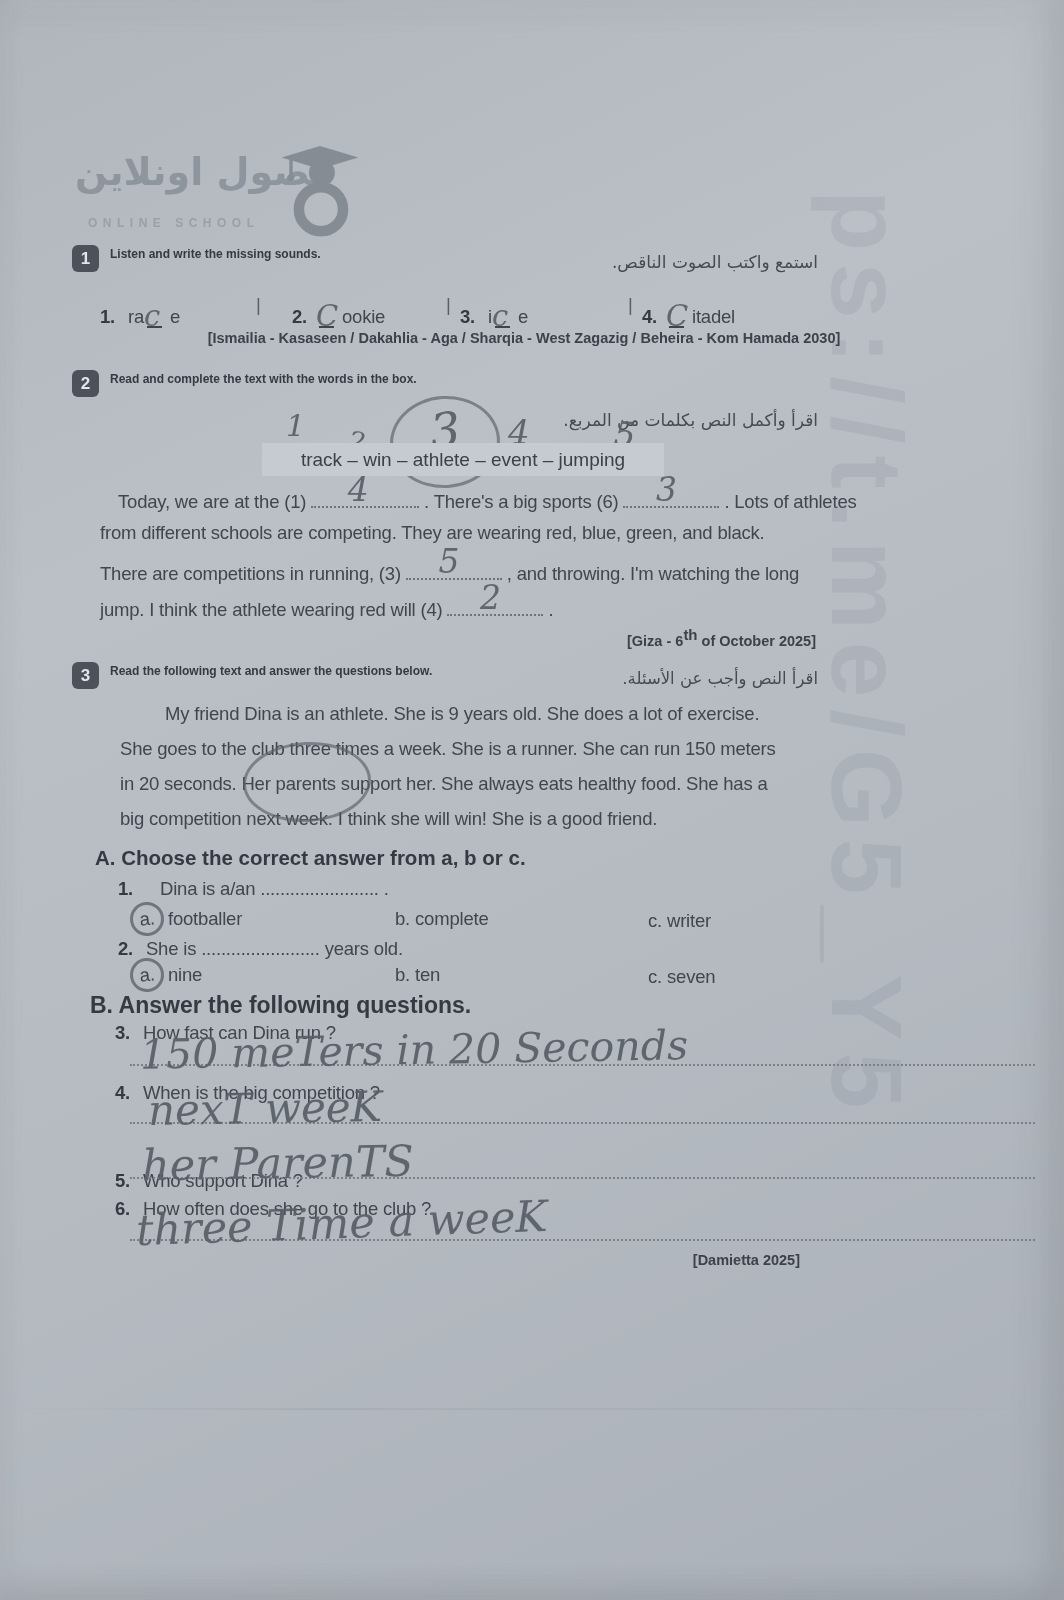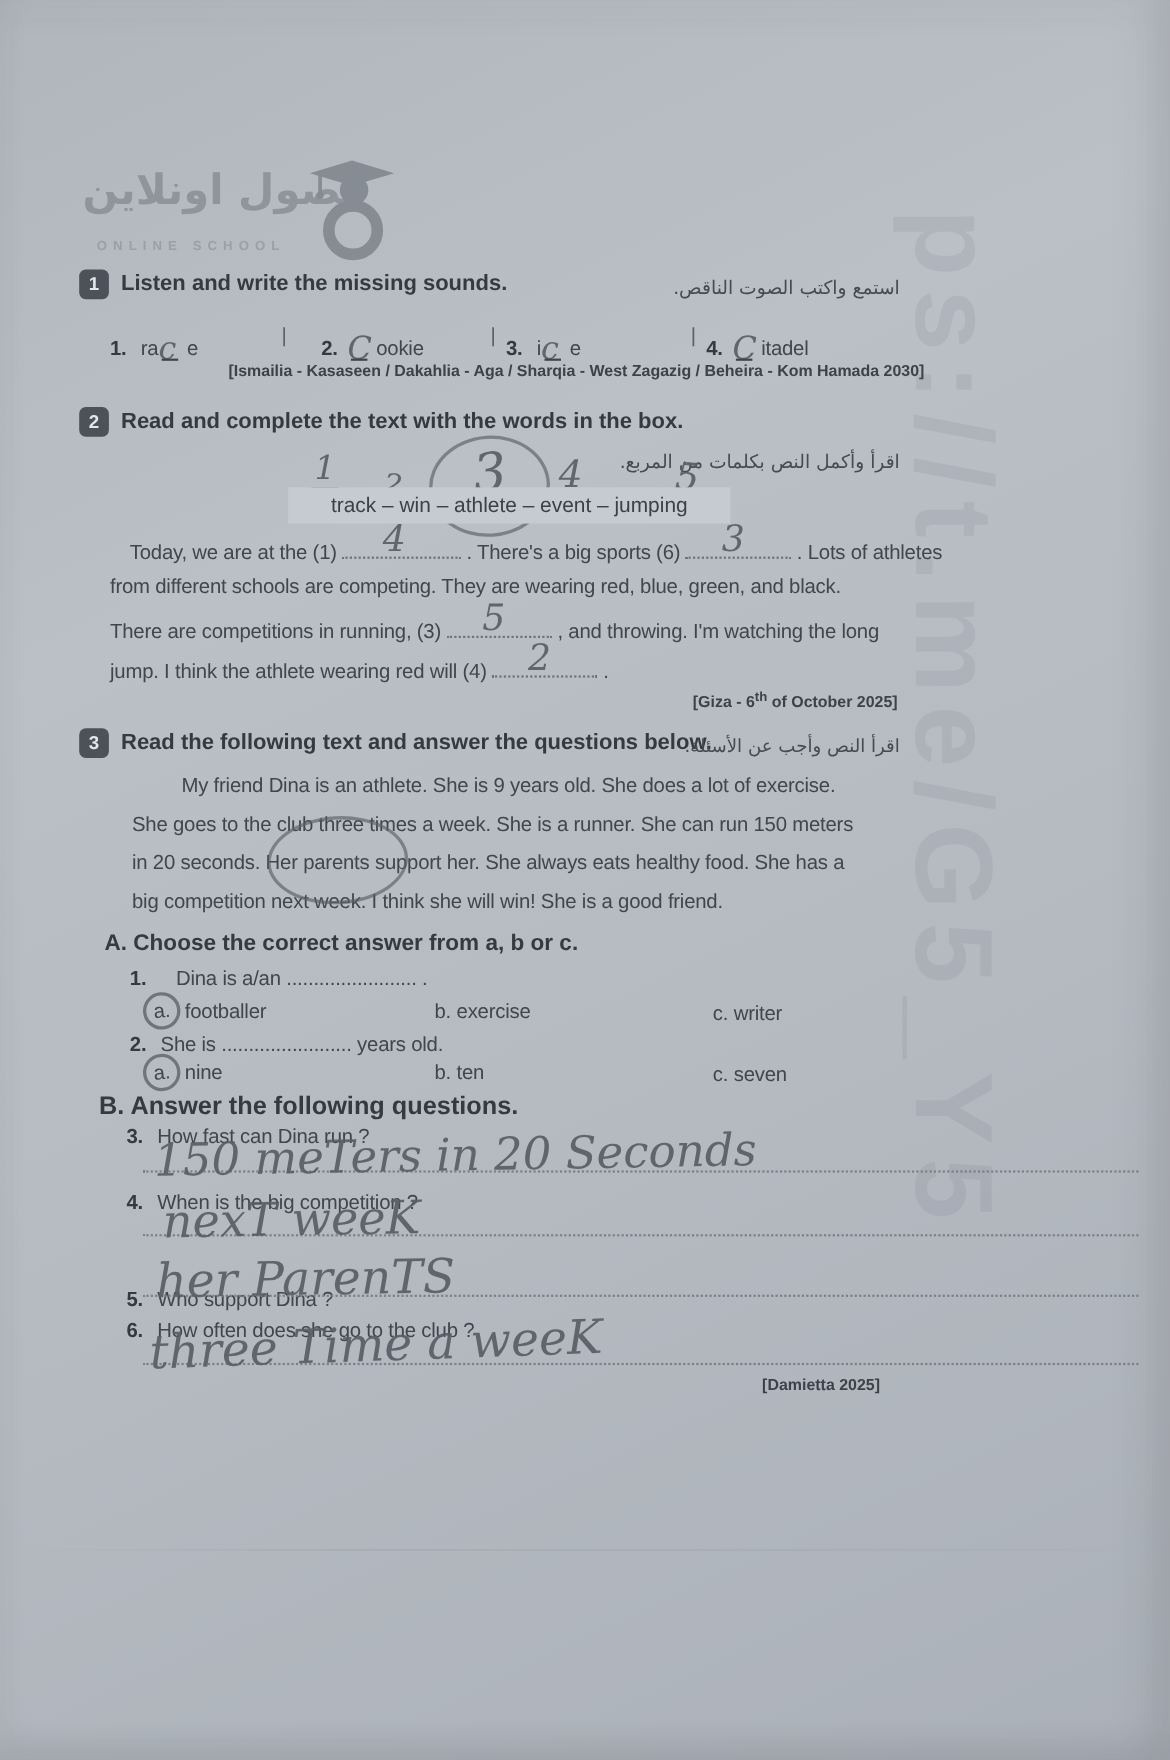--- a/index.html
+++ b/index.html
@@ -4,41 +4,41 @@
 <style>
   html,body{margin:0;padding:0;background:#a6acb4;}
   .page{
     position:relative;width:1064px;height:1600px;overflow:hidden;
     font-family:"Liberation Sans",sans-serif;color:#41454d;
     background:linear-gradient(155deg,#b1b6bd 0%,#bbc0c7 30%,#b5bac1 62%,#abb1b9 100%);
     box-shadow:inset -20px 0 40px rgba(0,0,0,.08), inset 0 -14px 30px rgba(0,0,0,.06), inset 0 6px 18px rgba(255,255,255,.10);
   }
   .abs{position:absolute;}
   .pt{font-size:18.5px;letter-spacing:-0.2px;color:#41454d;white-space:nowrap;}
-  .q-title{font-size:20px;font-weight:bold;color:#353942;white-space:nowrap;}
+  .q-title{font-size:12px;font-weight:bold;color:#353942;white-space:nowrap;}
   .badge{width:27px;height:27px;background:#4c515a;color:#e3e6ea;font-weight:bold;font-size:17px;
          display:flex;align-items:center;justify-content:center;border-radius:6px;}
   .ar{font-family:"DejaVu Sans",sans-serif;direction:rtl;color:#464a52;white-space:nowrap;}
   .src{font-size:14.5px;font-weight:bold;color:#3d414a;white-space:nowrap;}
   .hw{font-family:"DejaVu Serif",serif;font-style:italic;color:rgba(88,93,102,.92);white-space:nowrap;}
   .hw-slot{position:relative;display:inline-block;width:26px;}
   .hw-slot::after{content:"";position:absolute;left:3px;bottom:2px;width:15px;border-bottom:2.5px solid #3f434b;}
   .hw-slot .hw{font-size:29px;position:relative;top:3px;}
   .num{font-weight:bold;color:#353942;}
   .blank{display:inline-block;border-bottom:2px dotted #6d727b;height:20px;position:relative;vertical-align:baseline;}
   .blank .hw{position:absolute;left:34%;top:-16px;font-size:33px;}
   .dotline{border-bottom:2.5px dotted #7a7f88;height:2px;}
   .circle-letter{display:inline-block;border:3px solid rgba(88,93,102,.75);border-radius:50%;
                  width:28px;height:28px;line-height:27px;text-align:center;margin:-6px 4px -6px -8px;transform:rotate(-6deg);}
   .opt-letter{margin-right:5px;}
   .pencil-ellipse{border:3px solid rgba(90,95,104,.65);border-radius:50%;}
   .watermark{writing-mode:vertical-rl;font-size:100px;font-weight:bold;letter-spacing:12px;
              color:rgba(80,90,106,.10);white-space:nowrap;}
   .crease{background:linear-gradient(90deg,rgba(0,0,0,0),rgba(55,60,70,.07) 30%,rgba(55,60,70,.05) 70%,rgba(0,0,0,0));}
-  sup{font-size:12px;}
+  sup{font-size:15px;}
 </style>
 </head>
 <body>
 
 <div class="page">
 
   <div class="abs watermark" style="right:140px;top:190px;">ps://t.me/G5_Y5</div>
 
   <div class="abs" style="left:75px;top:150px;width:195px;text-align:center;font-size:38px;font-weight:bold;color:#8f959d;" class2="ar">
     <span class="ar" style="color:#8f959d;">فصول اونلاين</span>
@@ -126,21 +126,21 @@
 
   <div class="abs q-title" style="left:95px;top:846px;font-size:20.5px;">A. Choose the correct answer from a, b or c.</div>
   <div class="abs pt" style="left:118px;top:878px;">
     <span class="num">1.</span>
     <span style="margin-left:22px;">Dina is a/an ........................ .</span>
   </div>
   <div class="abs pt" style="left:138px;top:908px;">
     <span class="circle-letter">a.</span><span>footballer</span>
   </div>
   <div class="abs pt" style="left:395px;top:908px;">
-    <span class="opt-letter">b.</span><span>exercise</span>
+    <span class="opt-letter">b.</span><span>complete</span>
   </div>
   <div class="abs pt" style="left:648px;top:910px;">
     <span class="opt-letter">c.</span><span>writer</span>
   </div>
 
   <div class="abs pt" style="left:118px;top:938px;">
     <span class="num">2.</span>
     <span style="margin-left:8px;">She is ........................ years old.</span>
   </div>
   <div class="abs pt" style="left:138px;top:964px;">

